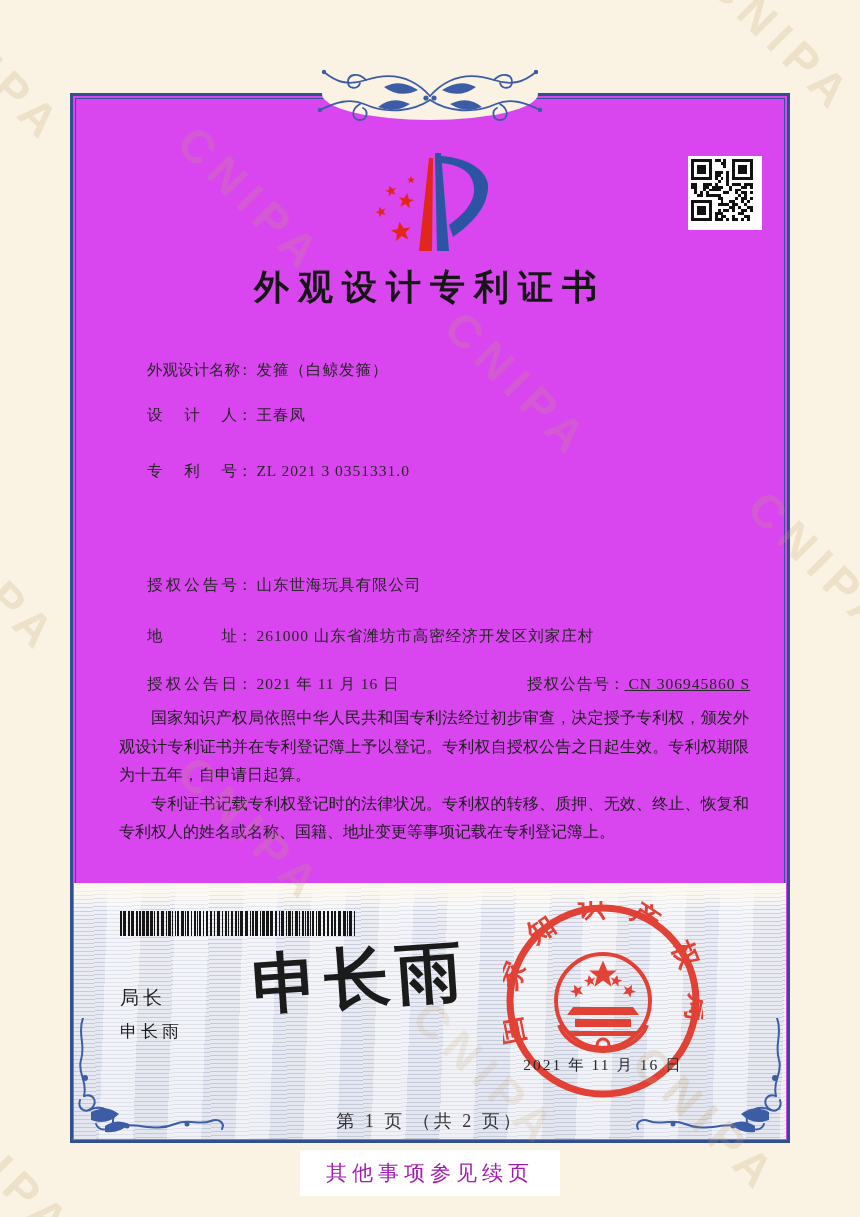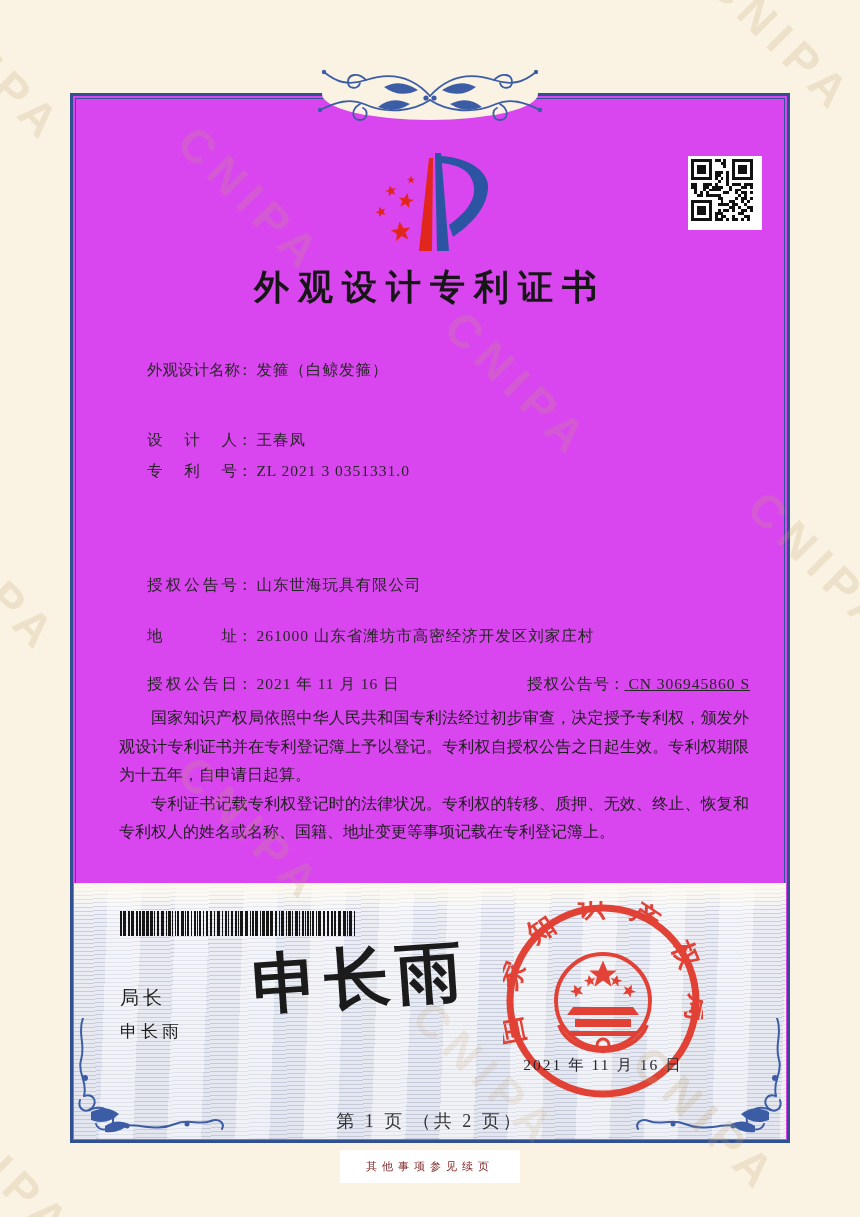--- a/index.html
+++ b/index.html
@@ -78,21 +78,21 @@
     font-size:15.5px; letter-spacing:2px; color:#26262e; z-index:3;
   }
   .page-info{
     position:absolute; left:0; right:0; top:226px; text-align:center;
     font-size:18px; letter-spacing:3px; color:#333;
   }
   
   .continuation{
     position:absolute; left:50%; top:1150px; transform:translateX(-50%);
     background:#ffffff; padding:9px 26px; z-index:2;
-    font-size:11px; letter-spacing:5px; color:#7f1d1d;
+    font-size:21px; letter-spacing:5px; color:#a21caf;
   }
   
   .ornament-top{position:absolute; left:314px; top:62px; z-index:2;}
   .flourish-bl{position:absolute; left:2px; bottom:2px; z-index:2;}
   .flourish-br{position:absolute; right:2px; bottom:2px; z-index:2; transform:scaleX(-1);}
 </style>
 </head>
 <body>
 
 <div class="page">
@@ -355,21 +355,21 @@
           <rect x="19" y="20" width="1" height="1" fill="#111"></rect>
         </svg>
     </div>
 
     <h1 class="title">外观设计专利证书</h1>
 
     <div class="frow" style="top:264px">
       <span class="flabel">外观设计名称</span><span class="colon">：</span>
       <span class="fvalue">发箍（白鲸发箍）</span>
     </div>
-    <div class="frow" style="top:334px">
+    <div class="frow" style="top:309px">
       <span class="flabel">设计人</span><span class="colon">：</span>
       <span class="fvalue">王春凤</span>
     </div>
     <div class="frow" style="top:365px">
       <span class="flabel">专利号</span><span class="colon">：</span>
       <span class="fvalue">ZL 2021 3 0351331.0</span>
     </div>
     <div class="frow" style="top:479px">
       <span class="flabel">授权公告号</span><span class="colon">：</span>
       <span class="fvalue">山东世海玩具有限公司</span>

